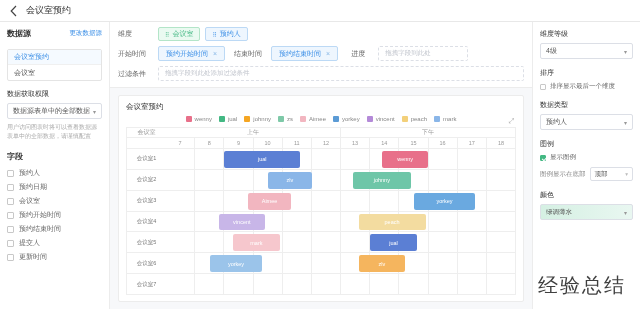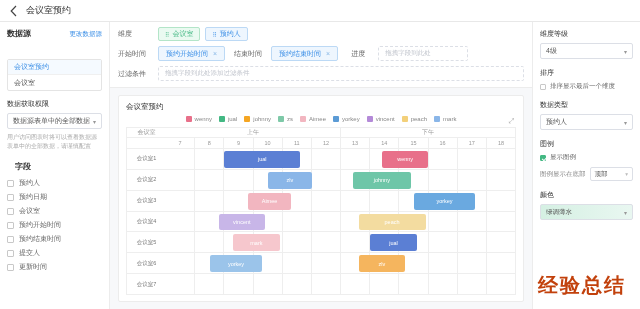--- a/index.html
+++ b/index.html
@@ -26,40 +26,40 @@
   }
 
   
   .body { flex:1; display:flex; min-height:0; }
 
   
   .left {
     width:110px; flex:0 0 110px; border-right:1px solid #ececec;
     background:#fff; padding:6px 7px; overflow:hidden;
   }
-  .left-head { display:flex; align-items:flex-end; margin-bottom:20px; }
+  .left-head { display:flex; align-items:center; margin-bottom:10px; }
   .left-head .t { font-size:8px; color:#333; font-weight:bold; }
   .left-head .a { margin-left:auto; font-size:6.5px; color:#3a8ee6; cursor:pointer; }
   .ds-box { border:1px solid #e4e4e4; border-radius:2px; }
   .ds-row {
     height:15px; display:flex; align-items:center; padding:0 6px;
     font-size:7px; color:#555; border-bottom:1px solid #f0f0f0;
   }
   .ds-row:last-child { border-bottom:none; }
   .ds-row.sel { background:#f5faff; color:#3a8ee6; }
   .sec-label { font-size:7px; color:#333; margin:8px 0 4px; }
   .select {
     height:16px; border:1px solid #dcdfe6; border-radius:2px;
     display:flex; align-items:center; padding:0 5px;
     font-size:7px; color:#555; background:#fff; cursor:pointer;
   }
   .select .caret { margin-left:auto; font-size:6px; color:#999; }
   .hint { font-size:6px; color:#aaa; line-height:1.5; margin-top:4px; }
   .field-head {
-    font-size:8px; color:#333; font-weight:bold; margin:10px 8px 4px;
+    font-size:8px; color:#333; font-weight:bold; margin:10px 0 4px;
   }
   .field-list { }
   .field-item {
     height:14px; display:flex; align-items:center;
     font-size:7px; color:#666; cursor:pointer;
   }
   .field-item::before {
     content:""; width:5px; height:5px; border:1px solid #c8c8c8;
     margin-right:5px; border-radius:1px; flex:0 0 5px;
   }
@@ -154,21 +154,21 @@
   .mini-select .caret { margin-left:auto; color:#bbb; font-size:5.5px; }
   .color-select {
     height:16px; border:1px solid #dcdfe6; border-radius:2px; display:flex;
     align-items:center; padding:0 5px; font-size:6.5px; color:#555;
     background:linear-gradient(90deg,#d5f0e3,#e9f7f1); cursor:pointer;
   }
   .color-select .caret { margin-left:auto; color:#999; font-size:6px; }
 
   
   .wm { position:absolute; right:14px; bottom:10px; text-align:center; pointer-events:none; }
-  .wm .big { font-size:20px; font-weight:bold; color:#c2410c; letter-spacing:2px; }
+  .wm .big { font-size:20px; font-weight:normal; color:#404040; letter-spacing:2px; }
   .wm .small { font-size:9px; color:#777; letter-spacing:1px; margin-top:1px; }
 </style>
 </head>
 <body>
 
 <div class="app">
 
   <div class="topbar">
     <span class="back-icon">
       <svg viewBox="0 0 12 12" width="12" height="12" aria-hidden="true">

